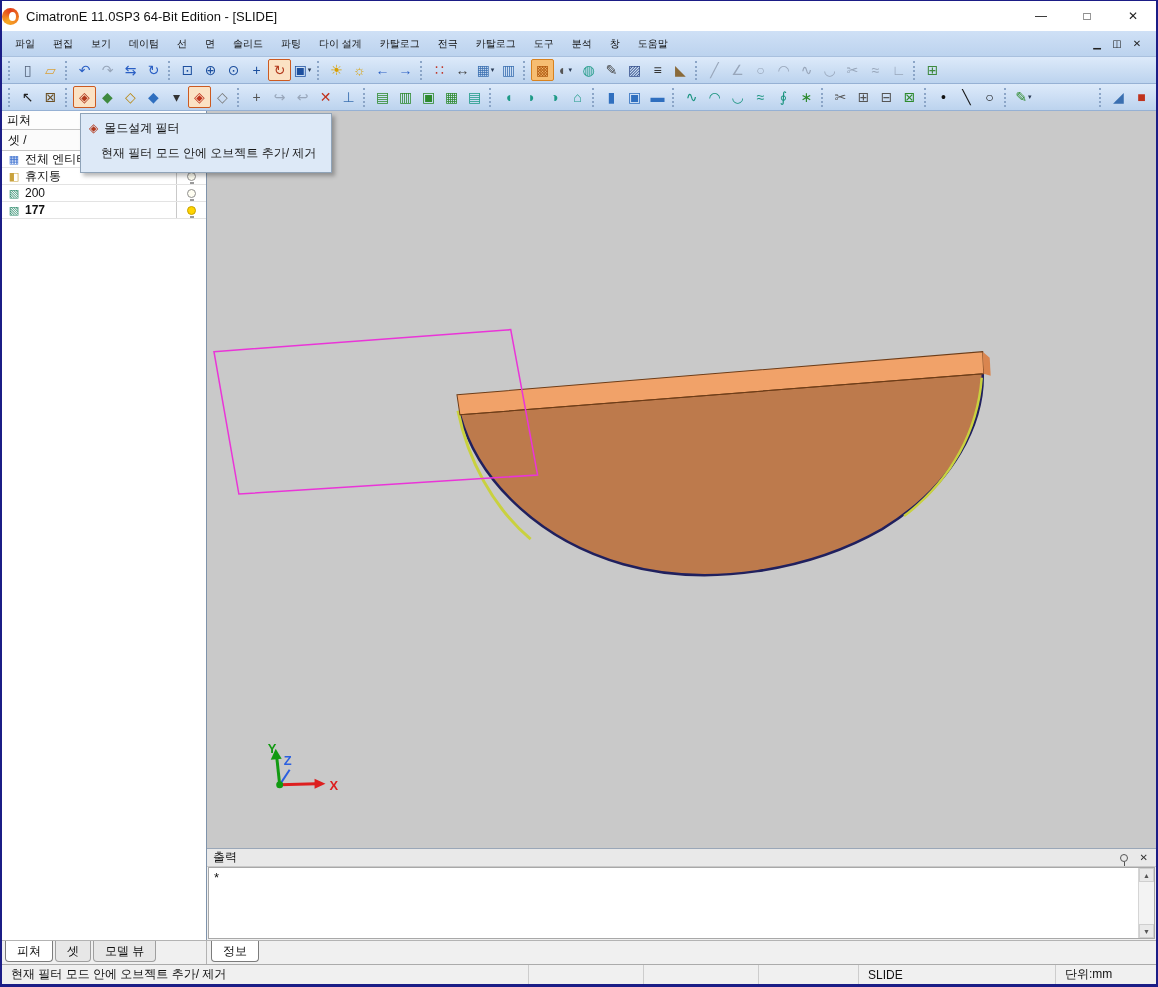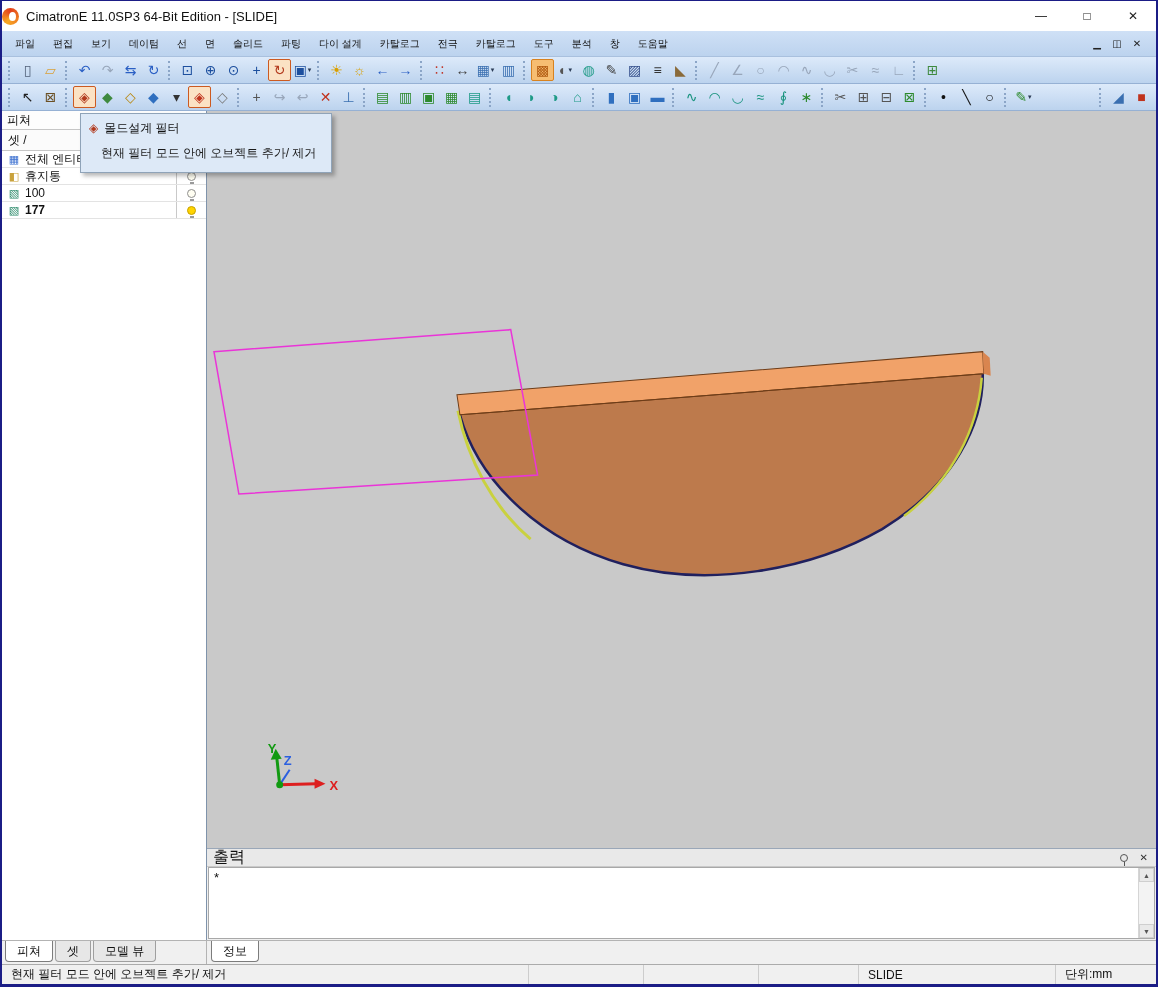--- a/index.html
+++ b/index.html
@@ -50,21 +50,21 @@
   .bulb.on{background:#ffd400;border-color:#c8a200}
 
   
   .vcol{flex:1;display:flex;flex-direction:column;min-width:0}
   .viewport{flex:1;position:relative;min-height:0}
   .vp-svg{position:absolute;inset:0;width:100%;height:100%}
 
   
   .output{height:92px;display:flex;flex-direction:column;flex:none;background:#f0f0f0;border-top:1px solid #9aa7b8}
   .out-h{height:18px;display:flex;align-items:center;padding:0 6px;background:#e9e9e9;border-bottom:1px solid #c9c9c9}
-  .out-h .t{flex:1;font-size:16px}
+  .out-h .t{flex:1;font-size:12px}
   .pin{width:8px;height:8px;border:1px solid #555;border-radius:50%;position:relative;margin-right:10px}
   .pin::after{content:"";position:absolute;left:3px;top:7px;width:1px;height:4px;background:#555}
   .out-x{font-size:10px;color:#333;padding:0 2px}
   .out-body{flex:1;display:flex;background:#fff;border:1px solid #a8a8a8;margin:0 1px 1px 1px;min-height:0}
   .out-text{flex:1;padding:2px 5px;font-size:13px}
   .out-scroll{width:16px;border-left:1px solid #d5d5d5;background:#f3f3f3;display:flex;flex-direction:column;justify-content:space-between}
   .sarr{height:14px;display:flex;align-items:center;justify-content:center;font-size:7px;color:#555;background:#e9e9e9;border:1px solid #cfcfcf}
 
   
   .tabs-row{height:24px;display:flex;align-items:flex-start;background:#f0f0f0;border-top:1px solid #b3b3b3;flex:none}
@@ -420,21 +420,21 @@
           </div>
           <div class="trow">
             <span class="ic" style="color: rgb(201, 162, 60);">◧</span>
             <span class="lbl">휴지통</span>
             <span class="bulb-cell">
               <span class="bulb off"></span>
             </span>
           </div>
           <div class="trow">
             <span class="ic" style="color: rgb(42, 138, 106);">▧</span>
-            <span class="lbl">100</span>
+            <span class="lbl">200</span>
             <span class="bulb-cell">
               <span class="bulb off"></span>
             </span>
           </div>
           <div class="trow">
             <span class="ic" style="color: rgb(42, 138, 106);">▧</span>
             <span class="lbl b">177</span>
             <span class="bulb-cell">
               <span class="bulb on"></span>
             </span>

